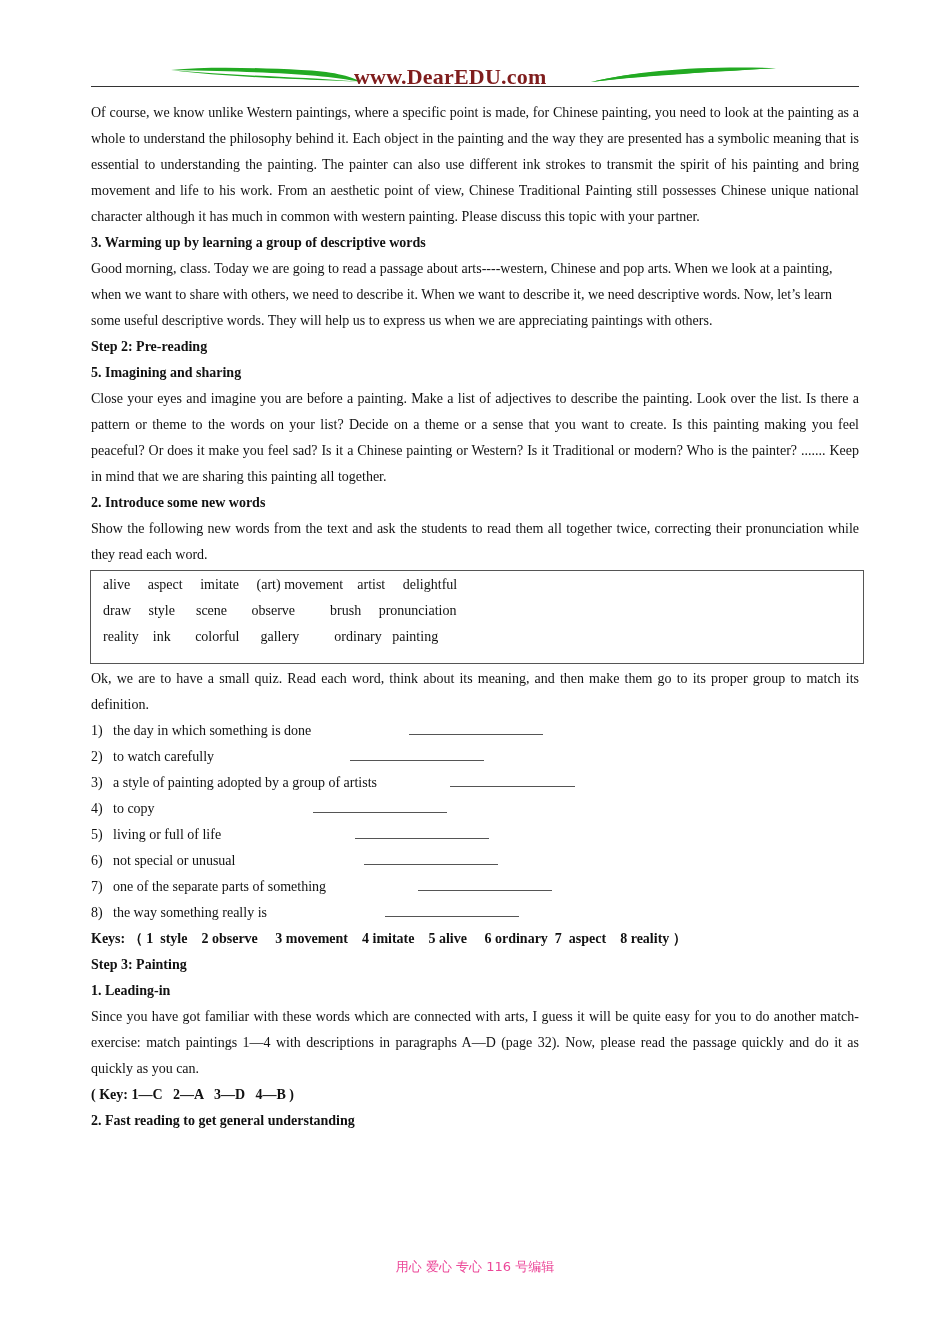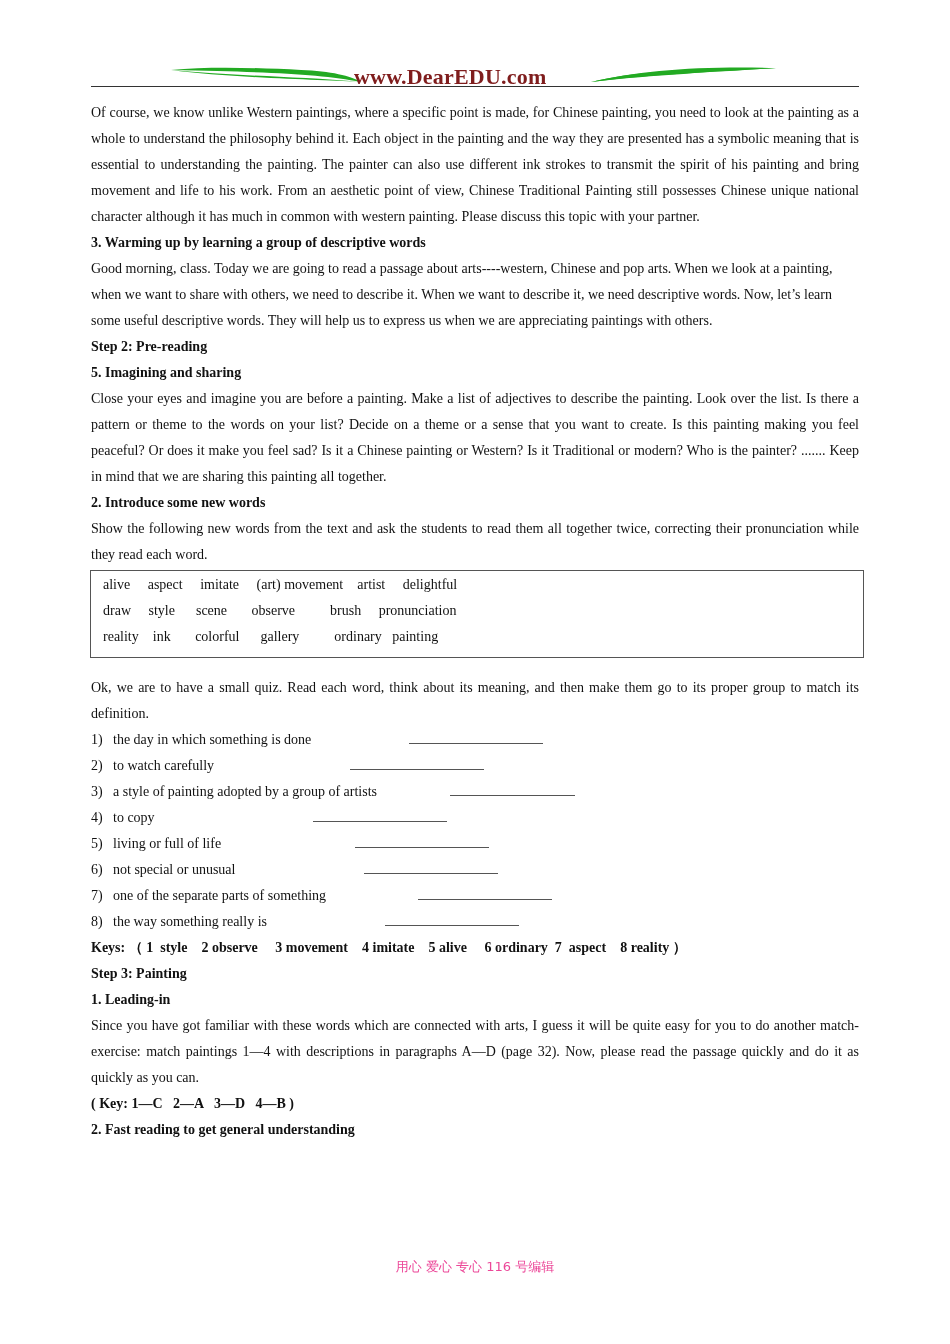--- a/index.html
+++ b/index.html
@@ -6,21 +6,21 @@
     body { width: 950px; height: 1344px; position: relative; overflow: hidden;
            font-family: "Liberation Serif", serif; color: #111; }
     .header { position: absolute; left: 91px; top: 62px; width: 768px; height: 26px; }
     .header-rule { position: absolute; left: 91px; top: 86px; width: 768px; height: 0; border-top: 1.5px solid #333; }
     .logo-svg { position: absolute; left: 80px; top: 0; }
     .logo-text { position: absolute; left: 263px; top: 2px; font-family: "Liberation Serif", serif;
                  font-weight: bold; font-size: 22px; color: #7f1d1d; letter-spacing: 0.2px; white-space: nowrap; }
     .content { position: absolute; left: 91px; top: 100px; width: 768px; font-size: 14px; line-height: 26px; }
     p { margin: 0; text-align: justify; }
     .bold { font-weight: bold; }
-    .wordbox { border: 1px solid #555; width: 774px; margin: 2px 0 0 -1px; padding: 1px 0 7px 12px; box-sizing: border-box; }
+    .wordbox { border: 1px solid #555; width: 774px; margin: 2px 0 0 -1px; padding: 1px 0 13px 12px; box-sizing: border-box; }
     .wordrow { white-space: pre; height: 26px; }
     .quiz-item { display: flex; align-items: baseline; height: 26px; }
     .quiz-num { width: 22px; }
     .blank { display: inline-block; border-bottom: 1px solid #555; width: 134px; height: 14px; margin-left: 0; }
     .keys { white-space: pre; font-weight: bold; }
     .footer { position: absolute; top: 1258px; left: 0; width: 950px; text-align: center; font-size: 13px;
               font-family: "DejaVu Sans", sans-serif; color: #ec4899; }
   </style>
 </head>
 <body>
@@ -45,21 +45,21 @@
   <p>Close your eyes and imagine you are before a painting. Make a list of adjectives to describe the painting. Look over the list. Is there a pattern or theme to the words on your list? Decide on a theme or a sense that you want to create. Is this painting making you feel peaceful? Or does it make you feel sad? Is it a Chinese painting or Western? Is it Traditional or modern? Who is the painter? ....... Keep in mind that we are sharing this painting all together.</p>
   <p class="bold">2. Introduce some new words</p>
   <p>Show the following new words from the text and ask the students to read them all together twice, correcting their pronunciation while they read each word.</p>
 
   <div class="wordbox">
     <div class="wordrow">alive     aspect     imitate     (art) movement    artist     delightful</div>
     <div class="wordrow">draw     style      scene       observe          brush     pronunciation</div>
     <div class="wordrow">reality    ink       colorful      gallery          ordinary   painting</div>
   </div>
 
-  <p style="margin-top:17px">Ok, we are to have a small quiz. Read each word, think about its meaning, and then make them go to its proper group to match its definition.</p>
+  <p style="margin-top:2px">Ok, we are to have a small quiz. Read each word, think about its meaning, and then make them go to its proper group to match its definition.</p>
 
   <div>
     <div class="quiz-item">
       <span class="quiz-num">1)</span>
       <span style="width:296px">the day in which something is done</span>
       <span class="blank"></span>
     </div>
     <div class="quiz-item">
       <span class="quiz-num">2)</span>
       <span style="width:237px">to watch carefully</span>

